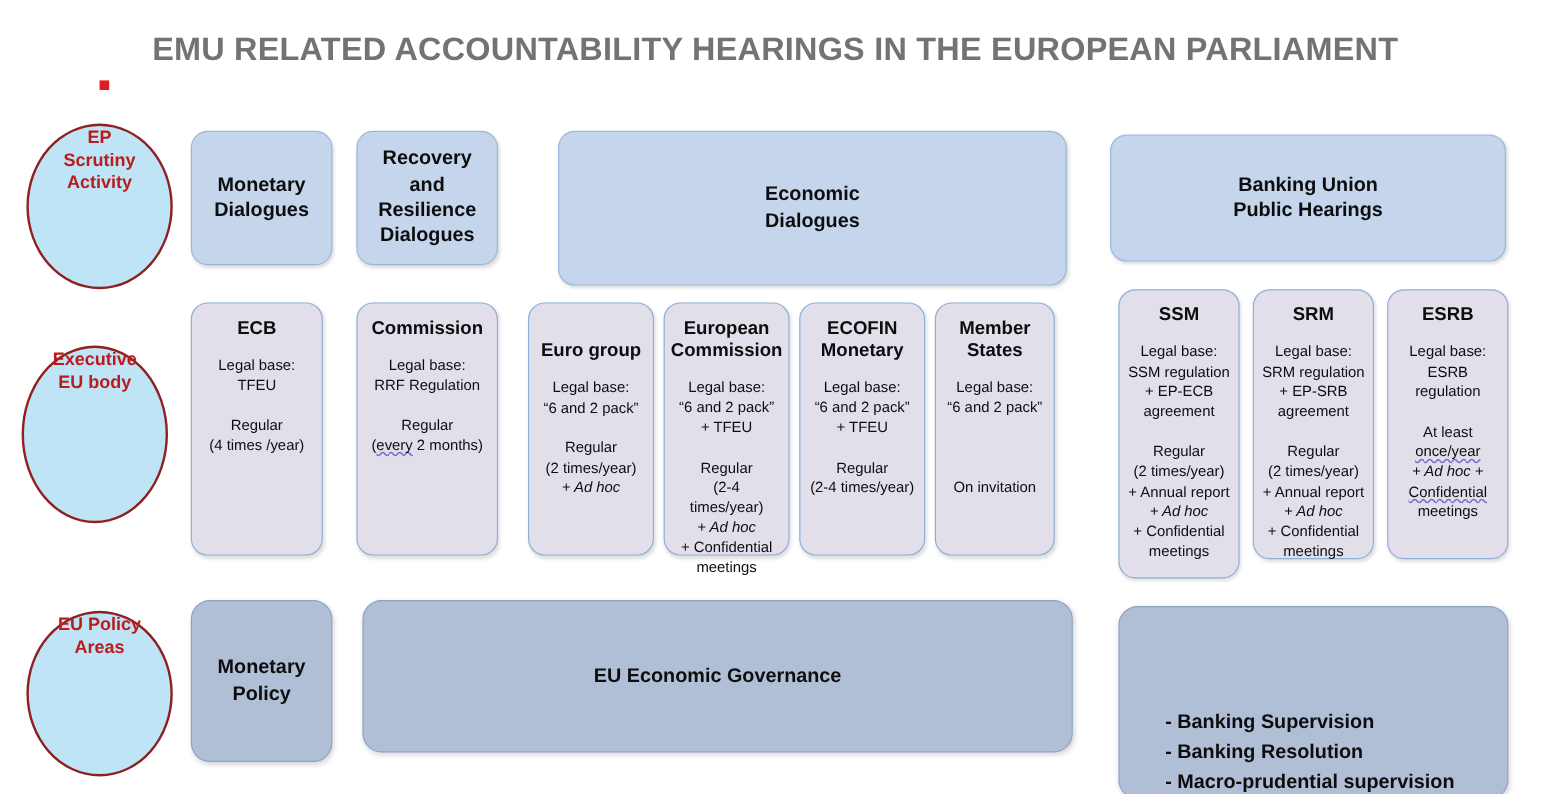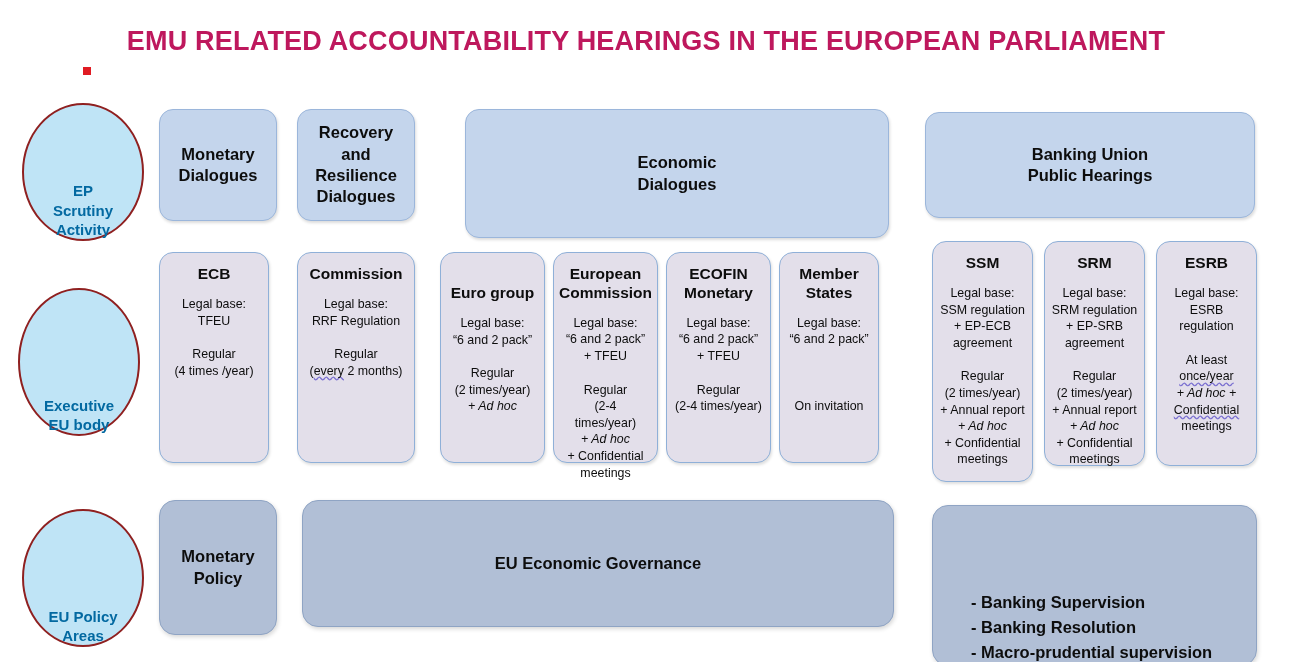--- a/index.html
+++ b/index.html
@@ -11,44 +11,44 @@
   }
   #canvas { position: relative; width: 1292px; height: 662px; }
 
   
   .title {
     position: absolute;
     left: 0; top: 26px; width: 1292px;
     text-align: center;
     font-size: 27px;
     font-weight: bold;
-    color: #be185d;
+    color: #737373;
     letter-spacing: 0.2px;
     white-space: nowrap;
   }
   .red-dot {
     position: absolute;
     left: 83px; top: 67px;
     width: 8px; height: 8px;
     background: #e01b23;
   }
 
   
   .circle {
     position: absolute;
     border-radius: 50%;
     background: #bfe4f6;
     border: 2px solid #8f2020;
     display: flex;
-    align-items: flex-end;
+    align-items: flex-start;
     justify-content: center;
     text-align: center;
     font-weight: bold;
     font-size: 15px;
-    color: #0369a1;
+    color: #b91c1c;
     line-height: 1.28;
   }
 
   
   .hdr-box {
     position: absolute;
     background: #c4d5ec;
     border: 1.5px solid #9bb6db;
     border-radius: 14px;
     display: flex;

